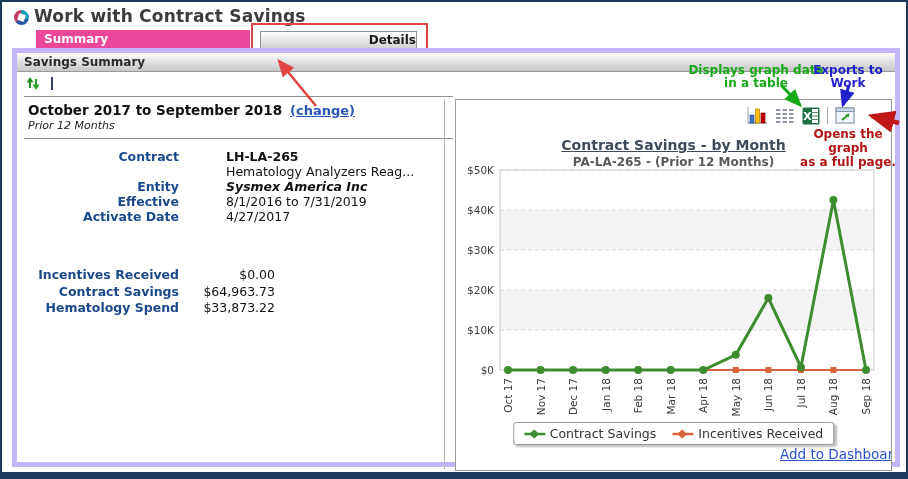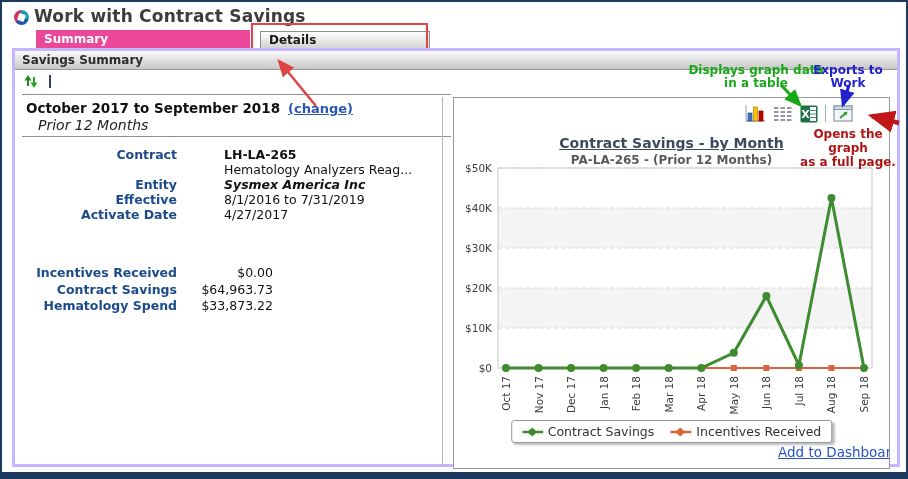--- a/index.html
+++ b/index.html
@@ -11,35 +11,35 @@
   }
   
   #app-title { position:absolute; left:32px; top:4px; font-size:17px; font-weight:bold; color:#3c3c3c; letter-spacing:0.2px; }
   #logo { position:absolute; left:12px; top:8px; width:15px; height:15px; border-radius:50%;
     background:conic-gradient(#19a0b4 0 30%, #2156a8 30% 63%, #c23a64 63% 100%);
   }
   #logo:after { content:""; position:absolute; left:4px; top:4px; width:7px; height:7px; background:#fff; border-radius:1px; transform:rotate(20deg); }
   
   .tab { position:absolute; font-size:12px; font-weight:bold; padding-left:8px; }
   #tab-summary { left:34px; top:28px; width:214px; height:19px; line-height:19px; background:#ec4899; color:#fff; }
-  #tab-details { left:258px; top:29px; width:170px; height:18px; line-height:16px; color:#1a1a1a;
-    background:linear-gradient(#ffffff,#d2d2d2); border:1px solid #8f8f8f; }
+  #tab-details { left:258px; top:29px; width:157px; height:18px; line-height:16px; color:#1a1a1a;
+    background:linear-gradient(#ffffff,#d2d2d2); border:1px solid #8f8f8f;text-align:right; }
   #annot-rect { position:absolute; left:249px; top:21px; width:177px; height:31px; border:2px solid #e04444; }
   
-  #section-box { position:absolute; left:10px; top:46px; width:888px; height:419px; border:3px solid #c4b5fd; background:#fff; }
+  #section-box { position:absolute; left:10px; top:46px; width:888px; height:419px; border:5px solid #c4b5fd; background:#fff; }
   #section-header { height:19px; line-height:19px; padding-left:7px; font-size:12px; font-weight:bold; color:#2b2b2b;
     background:linear-gradient(#fcfcfc,#c7c7c7); border-bottom:1px solid #9a9a9a; }
   #toolbar { position:relative; height:23px; }
   #refresh-btn { position:absolute; left:8px; top:4px; width:16px; height:15px; cursor:pointer; }
   #toolbar-sep { position:absolute; left:34px; top:5px; width:2px; height:13px; background:#35415f; }
   .rule { position:absolute; left:7px; width:429px; border-top:1px solid #909090; }
   
   #period-title { position:absolute; left:11px; top:49px; font-size:13.5px; font-weight:bold; color:#111; }
   #change-link { font-weight:bold; color:#2a56b4; text-decoration:underline; cursor:pointer; font-size:13px; margin-left:8px; }
-  #period-note { position:absolute; left:11px; top:66px; font-size:14px; font-style:italic; color:#222;margin-left:12px; }
+  #period-note { position:absolute; left:11px; top:66px; font-size:11px; font-style:italic; color:#222; }
   #contract-block { position:absolute; left:10px; top:96px; }
   .drow { display:flex; line-height:15px; font-size:12.5px; }
   .drow .lbl { width:152px; text-align:right; font-weight:bold; color:#1b4a8a; }
   .drow .val { padding-left:7px; color:#111;margin-left:40px; }
   .val-contract { color:#7a28a0; font-weight:bold; }
   .val-desc { color:#222; }
   .val-entity { color:#1e8a1e; font-weight:bold; font-style:italic; }
   #totals-block { position:absolute; left:10px; top:214px; }
   .trow { display:flex; line-height:16.5px; font-size:12.5px; }
   .trow .lbl { width:152px; text-align:right; font-weight:bold; color:#1b4a8a; }

